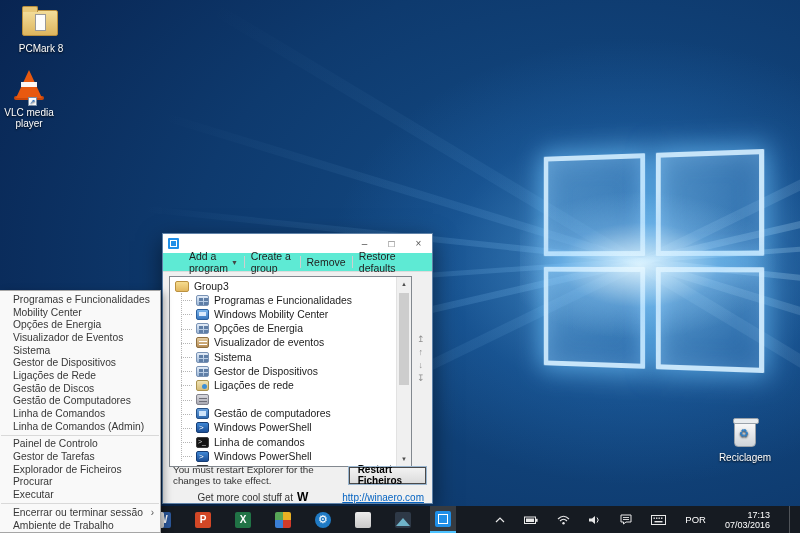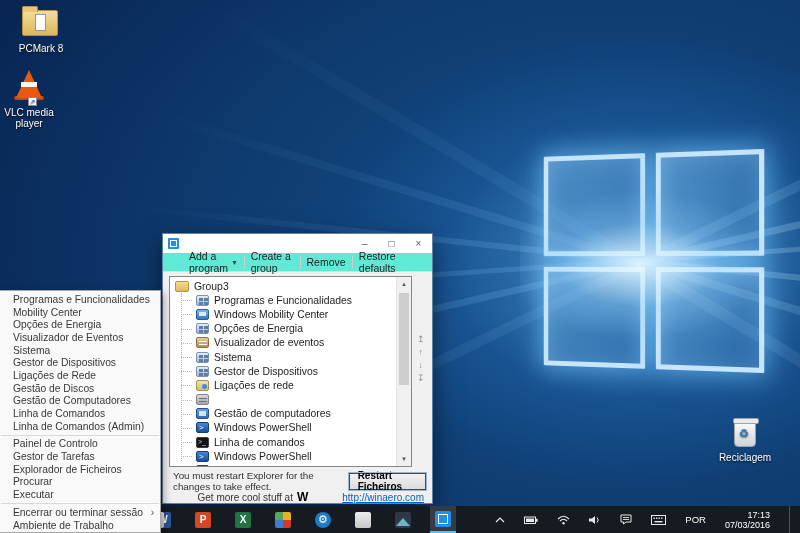--- a/index.html
+++ b/index.html
@@ -81,21 +81,21 @@
   .ico-comp::after { content:""; position:absolute; inset:2px; background:#cfe5fa; }
   .ico-ps { background:linear-gradient(#3f87d6,#1c4f96); border:1px solid #153c74; color:#fff; font-size:7px; }
   .ico-ps::after { content:">"; position:absolute; left:2px; top:0px; color:#fff; font-size:8px; }
   .ico-cmd { background:#141414; border:1px solid #3c3c3c; }
   .ico-cmd::after { content:">_"; position:absolute; left:1px; top:0px; color:#ddd; font-size:7px; }
   .vscroll { position:absolute; right:0; top:0; bottom:0; width:15px; background:#f0f0f0; border-left:1px solid #e2e2e2; }
   .vs-arrow { height:14px; display:flex; align-items:center; justify-content:center; font-size:6px; color:#505050; }
   .vs-arrow.down { position:absolute; bottom:0; left:0; right:0; }
   .vs-thumb { position:absolute; left:2px; right:2px; top:16px; height:92px; background:#cdcdcd; }
   .move-col { position:absolute; left:254px; top:100px; display:flex; flex-direction:column; gap:3px; align-items:center; color:#8f8f8f; font-size:9px; }
-  .status-row { position:absolute; left:10px; right:6px; top:236px; display:flex; align-items:center; }
+  .status-row { position:absolute; left:10px; right:6px; top:230px; display:flex; align-items:center; }
   .status-note { color:#333; font-size:9.8px; }
   .restart-btn { margin-left:auto; height:17px; padding:0 8px; background:linear-gradient(#f2f2f2,#dcdcdc); border:1px solid #4a4a4a; outline:1px solid #9ab6d0; font-size:10px; font-weight:bold; color:#000; display:flex; align-items:center; }
   .footer-row { position:absolute; right:8px; top:256px; display:flex; align-items:center; gap:4px; font-size:10px; color:#333;justify-content:flex-end; }
   .winaero-w { font-weight:bold; font-size:12px; color:#000; }
   .footer-link { color:#0563c1; text-decoration:underline;padding-left:30px; }
 
   
   .winx { position:absolute; left:0; top:290px; width:161px; height:243px; background:#f9f9f9;
     border:1px solid #a6a6a6; border-left:none; box-shadow:3px 3px 8px rgba(0,0,0,.35); z-index:60; padding-top:2px; }
   .mi { height:12.7px; display:flex; align-items:center; padding-left:13px; padding-right:6px; color:#383838; font-size:10.3px; white-space:nowrap; }

